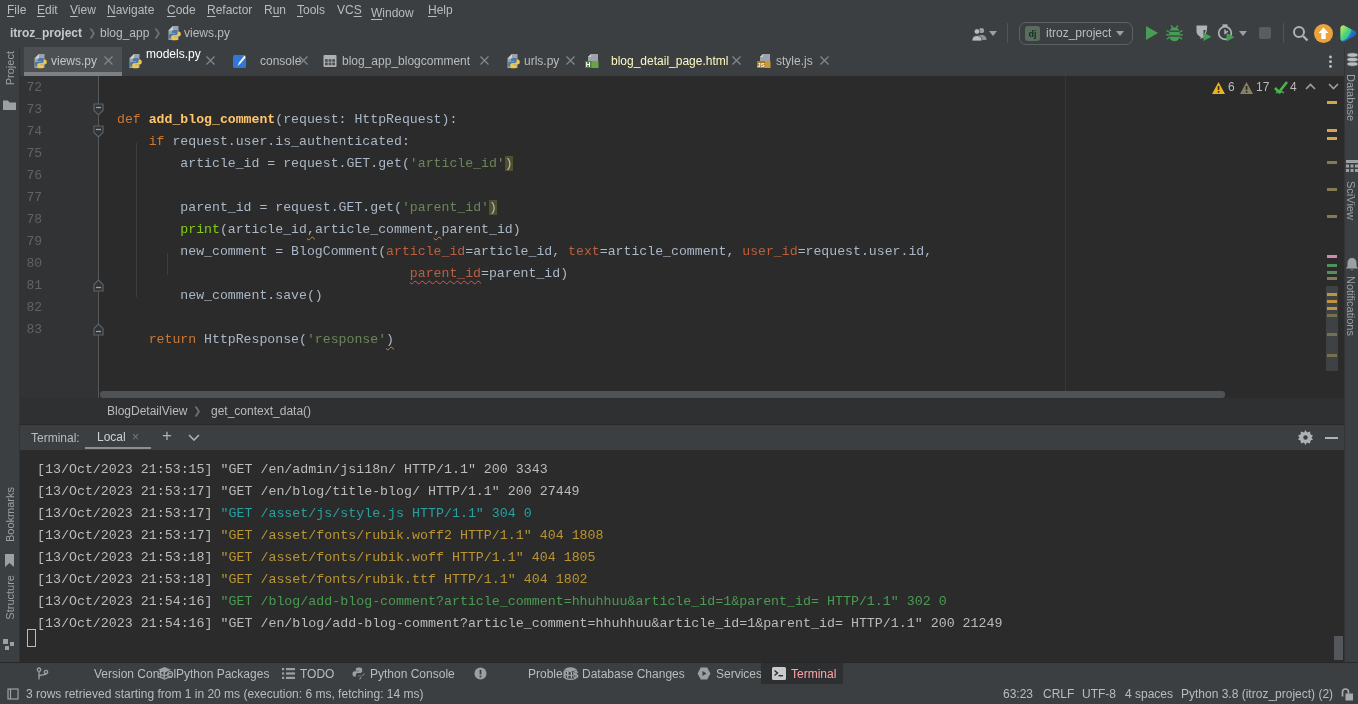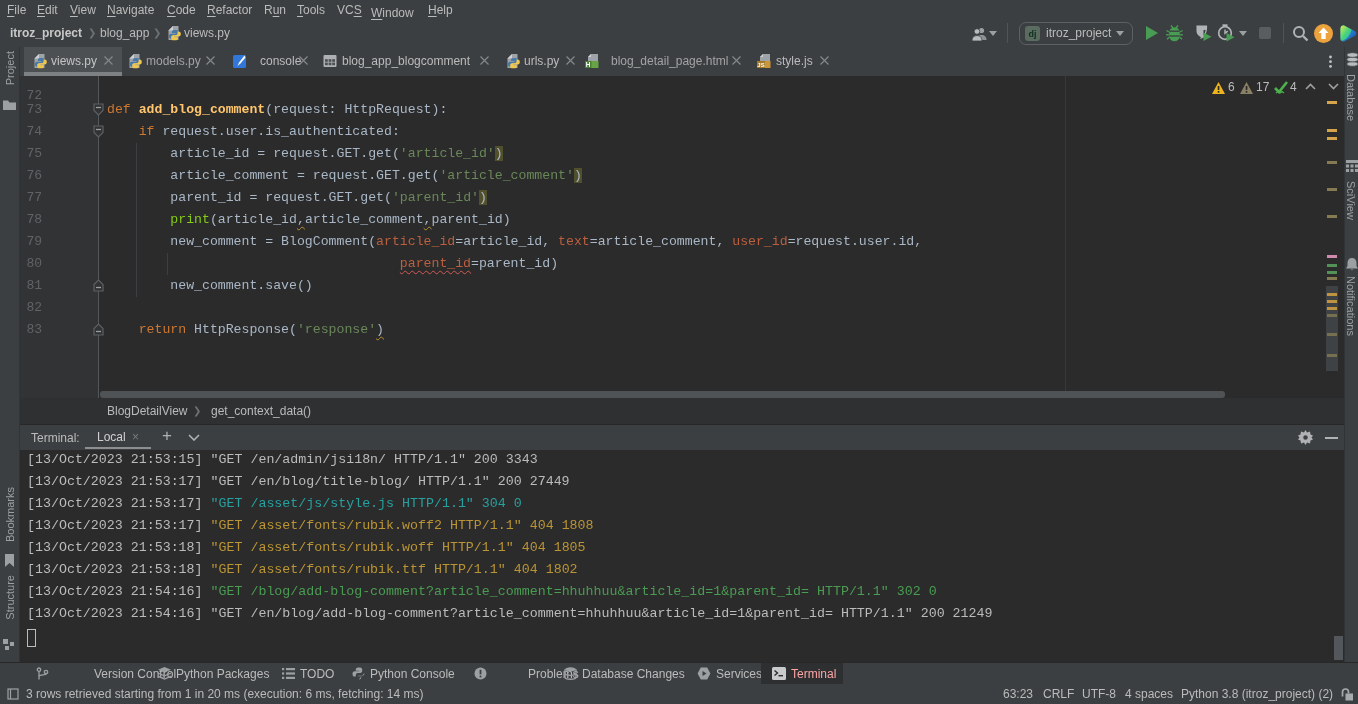--- a/index.html
+++ b/index.html
@@ -1,20 +1,20 @@
 <!DOCTYPE html>
 <html><head>
 <meta charset="utf-8">
 <style>
 html,body{margin:0;padding:0;}
 body{width:1358px;height:704px;overflow:hidden;background:#3c3f41;font-family:"Liberation Sans",sans-serif;position:relative;}
 .abs{position:absolute;}
 .ui{color:#bbbbbb;font-size:12px;}
 u{text-decoration:underline;text-underline-offset:2px;}
-pre{margin:0;font-family:"Liberation Mono",monospace;}
+pre{margin:10px;font-family:"Liberation Mono",monospace;}
 .vlabel-l{writing-mode:vertical-rl;transform:rotate(180deg);color:#9da0a2;font-size:11px;}
 .vlabel-r{writing-mode:vertical-rl;color:#9da0a2;font-size:11px;}
 .k{color:#cc7832;}
 .s{color:#6a8759;}
 .fn{color:#ffc66d;font-weight:bold;}
 .bi{color:#84cc16;}
 .ka{color:#bc5f3f;}
 .hl{background:#52502c;}
 .w1{text-decoration:underline wavy #bc8f2e 1px;text-underline-offset:3px;text-decoration-skip-ink:none;}
 .w2{text-decoration:underline wavy #cf5b56 1px;text-underline-offset:3px;text-decoration-skip-ink:none;}
@@ -137,21 +137,21 @@
     </svg>
 </div>
 
 <div class="abs" style="left:20px;top:47px;width:1324px;height:29px;">
   <svg class="abs" style="left:106px;top:6px;" width="16" height="16" viewBox="0 0 16 16">
       <path d="M8 1 H13.5 V15 H3.5 V5.5z" fill="#9da3a8"></path>
       <path d="M8 1 V5.5 H3.5z" fill="#ccd1d5"></path>
       <path d="M9.3 5 c-1.5 0-2.4.7-2.4 1.9 v1.2 h3.5 v.6 H5.9 c-1.3 0-2 1-2 2.5 s.7 2.5 2 2.5 h1.2 v-1.6 c0-1.1 1-2 2.1-2 h2.5 c1 0 1.8-.8 1.8-1.8 V6.9 c0-1.2-.9-1.9-2.1-1.9z" fill="#4a79a8"></path>
       <path d="M10.4 15.3 c1.5 0 2.4-.7 2.4-1.9 v-1.2 H9.3 v-.6 h4.5 c1.3 0 2-1 2-2.5 s-.7-2.5-2-2.5 h-1.2 v1.6 c0 1.1-1 2-2.1 2 H8 c-1 0-1.8.8-1.8 1.8 v1.4 c0 1.2.9 1.9 2.2 1.9z" fill="#efc74f"></path>
     </svg>
-  <div class="abs" style="left:126px;top:7px;color:#a3a3a3;font-size:12px;">models.py</div>
+  <div class="abs" style="left:126px;top:0;color:#ffffff;font-size:12px;">models.py</div>
   <svg class="abs" style="left:186px;top:9px;" width="9" height="9" viewBox="0 0 9 9">
       <path d="M0.5 0.5 L8.5 8.5 M8.5 0.5 L0.5 8.5" stroke="#85878a" stroke-width="1.2"></path>
     </svg>
 
   <svg class="abs" style="left:212px;top:6px;" width="16" height="16" viewBox="0 0 16 16">
       <rect x="1" y="2" width="13" height="13" rx="1.5" fill="#3177d7"></rect>
       <path d="M12.5 2.5 L7 9.5 l-1.5 3.5 3-2.5 5-6z" fill="#f7f8f8"></path>
     </svg>
   <div class="abs" style="left:233px;top:7px;color:#bbbbbb;font-size:12px;margin-left:7px;">console</div>
   <svg class="abs" style="left:279px;top:9px;" width="9" height="9" viewBox="0 0 9 9">
@@ -183,21 +183,21 @@
       <path d="M0.5 0.5 L8.5 8.5 M8.5 0.5 L0.5 8.5" stroke="#85878a" stroke-width="1.2"></path>
     </svg>
 
   <svg class="abs" style="left:564px;top:6px;" width="16" height="16" viewBox="0 0 16 16">
       <path d="M7 1 H14 V8 H4 V4z" fill="#9da3a8"></path>
       <path d="M7 1 V4 H4z" fill="#ccd1d5"></path>
       <rect x="1" y="8" width="13.5" height="7" fill="#68a447"></rect>
       <rect x="1" y="8" width="6.5" height="7" fill="#4b7f36"></rect>
       <text x="4.2" y="14" font-size="6.5" font-weight="bold" fill="#fff" text-anchor="middle" font-family="Liberation Sans">H</text>
     </svg>
-  <div class="abs" style="left:584px;top:7px;color:#a3a3a3;font-size:12px;padding-left:7px;">blog_detail_page.html</div>
+  <div class="abs" style="left:584px;top:7px;color:#fef9c3;font-size:12px;padding-left:7px;">blog_detail_page.html</div>
   <svg class="abs" style="left:712px;top:9px;" width="9" height="9" viewBox="0 0 9 9">
       <path d="M0.5 0.5 L8.5 8.5 M8.5 0.5 L0.5 8.5" stroke="#85878a" stroke-width="1.2"></path>
     </svg>
 
   <svg class="abs" style="left:736px;top:6px;" width="16" height="16" viewBox="0 0 16 16">
       <path d="M7 1 H14 V8 H4 V4z" fill="#9da3a8"></path>
       <path d="M7 1 V4 H4z" fill="#ccd1d5"></path>
       <rect x="1" y="8" width="13.5" height="7" fill="#c9973a"></rect>
       <rect x="1" y="8" width="8" height="7" fill="#a87a28"></rect>
       <text x="5" y="14" font-size="6" font-weight="bold" fill="#fff" text-anchor="middle" font-family="Liberation Sans">JS</text>
@@ -256,21 +256,21 @@
 </div>
 
 <div class="abs" style="left:20px;top:76px;width:1324px;height:322px;background:#2b2b2b;overflow:hidden;">
   <div class="abs" style="left:0;top:0;width:78px;height:322px;background:#313335;"></div>
   <div class="abs" style="left:78px;top:0;width:1px;height:322px;background:#55585a;"></div>
   <div class="abs" style="left:1045px;top:0;width:1px;height:322px;background:#36393b;"></div>
 
   <div class="abs" style="left:116px;top:67px;width:1px;height:154px;background:#3c3f41;"></div>
   <div class="abs" style="left:147px;top:177px;width:1px;height:22px;background:#3c3f41;"></div>
 
-  <div class="num" style="top:9px;">72</div>
+  <div class="num" style="top:1px;">72</div>
   <div class="num" style="top:23px;">73</div>
   <div class="num" style="top:45px;">74</div>
   <div class="num" style="top:67px;">75</div>
   <div class="num" style="top:89px;">76</div>
   <div class="num" style="top:111px;">77</div>
   <div class="num" style="top:133px;">78</div>
   <div class="num" style="top:155px;">79</div>
   <div class="num" style="top:177px;">80</div>
   <div class="num" style="top:199px;">81</div>
   <div class="num" style="top:221px;">82</div>
@@ -289,21 +289,20 @@
       <line x1="3" y1="8.5" x2="8" y2="8.5" stroke="#9da0a2" stroke-width="1.3"></line>
     </svg>
   <svg class="abs" style="left:73px;top:247px;z-index:3;" width="11" height="13" viewBox="0 0 11 13">
       <path d="M1 12 H10 V5.5 L5.5 1 L1 5.5z" fill="#313335" stroke="#5e6163" stroke-width="1.2"></path>
       <line x1="3" y1="8.5" x2="8" y2="8.5" stroke="#9da0a2" stroke-width="1.3"></line>
     </svg>
 
   <pre class="cl" style="top:23px;"><span class="k">def </span><span class="fn">add_blog_comment</span>(request: HttpRequest):</pre>
   <pre class="cl" style="top:45px;">    <span class="k">if</span> request.user.is_authenticated:</pre>
   <pre class="cl" style="top:67px;">        article_id = request.GET.get(<span class="s">'article_id'</span><span class="hl">)</span></pre>
-  <pre class="cl" style="top:89px;">        article_comment = request.GET.get(<span class="s">'article_comment'</span><span class="hl">)</span></pre>
   <pre class="cl" style="top:111px;">        parent_id = request.GET.get(<span class="s">'parent_id'</span><span class="hl">)</span></pre>
   <pre class="cl" style="top:133px;">        <span class="bi">print</span>(article_id<span class="w1">,</span>article_comment<span class="w1">,</span>parent_id)</pre>
   <pre class="cl" style="top:177px;">                                     <span class="ka w2">parent_id</span>=parent_id)</pre>
   <pre class="cl" style="top:155px;">        new_comment = BlogComment(<span class="ka">article_id</span>=article_id, <span class="ka">text</span>=article_comment, <span class="ka">user_id</span>=request.user.id,</pre>
   <pre class="cl" style="top:199px;">        new_comment.save()</pre>
   <pre class="cl" style="top:243px;">    <span class="k">return</span> HttpResponse(<span class="s">'response'</span><span class="w1">)</span></pre>
 
   <svg class="abs" style="left:1192px;top:6px;" width="13" height="12" viewBox="0 0 13 12">
       <path d="M6.5 0 L13 12 H0z" fill="#edb41c"></path>
       <rect x="5.7" y="4" width="1.7" height="4" fill="#2b2b2b"></rect>

